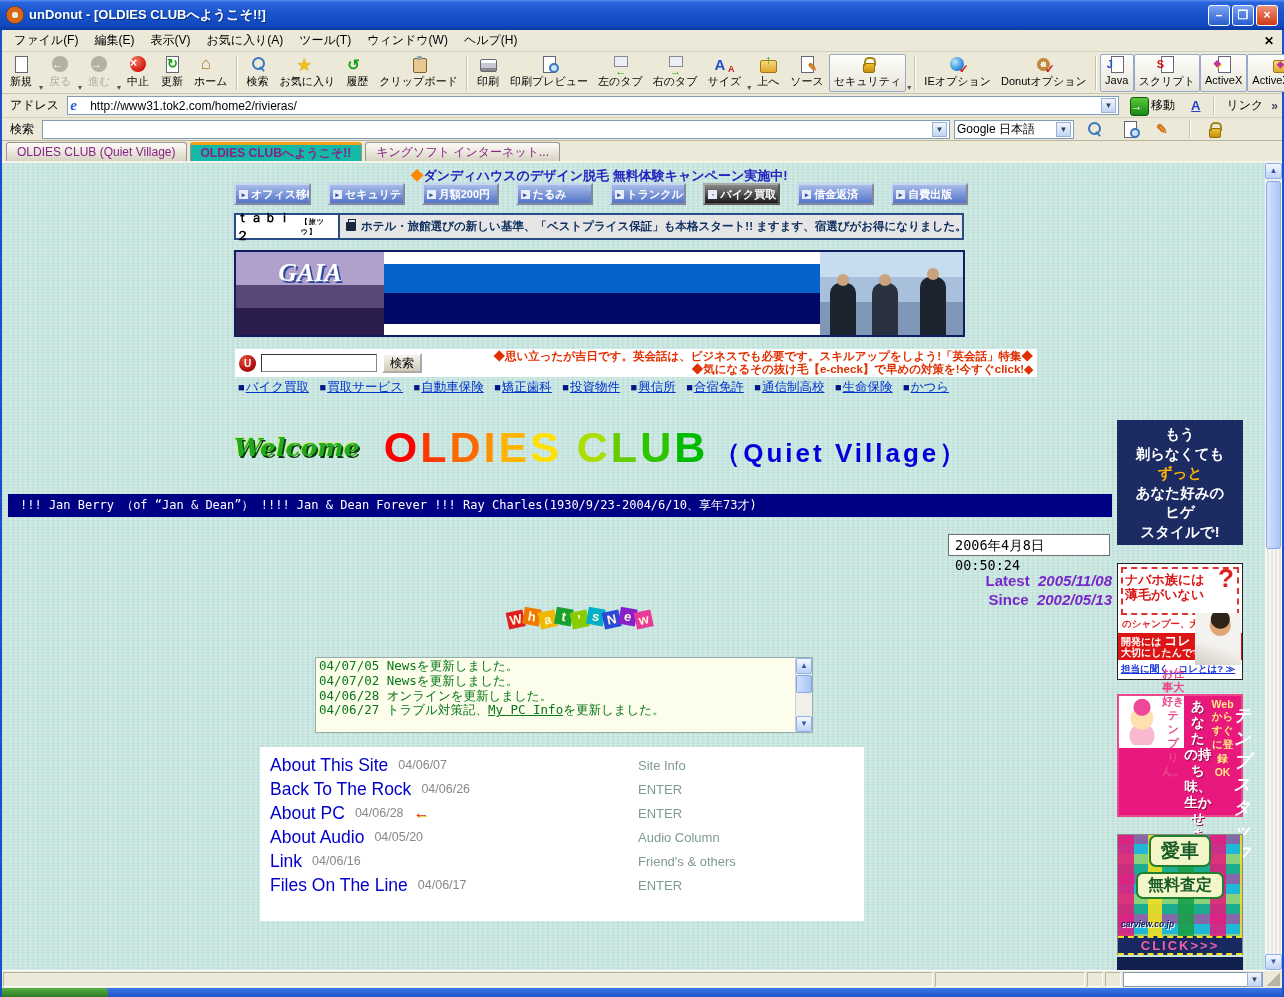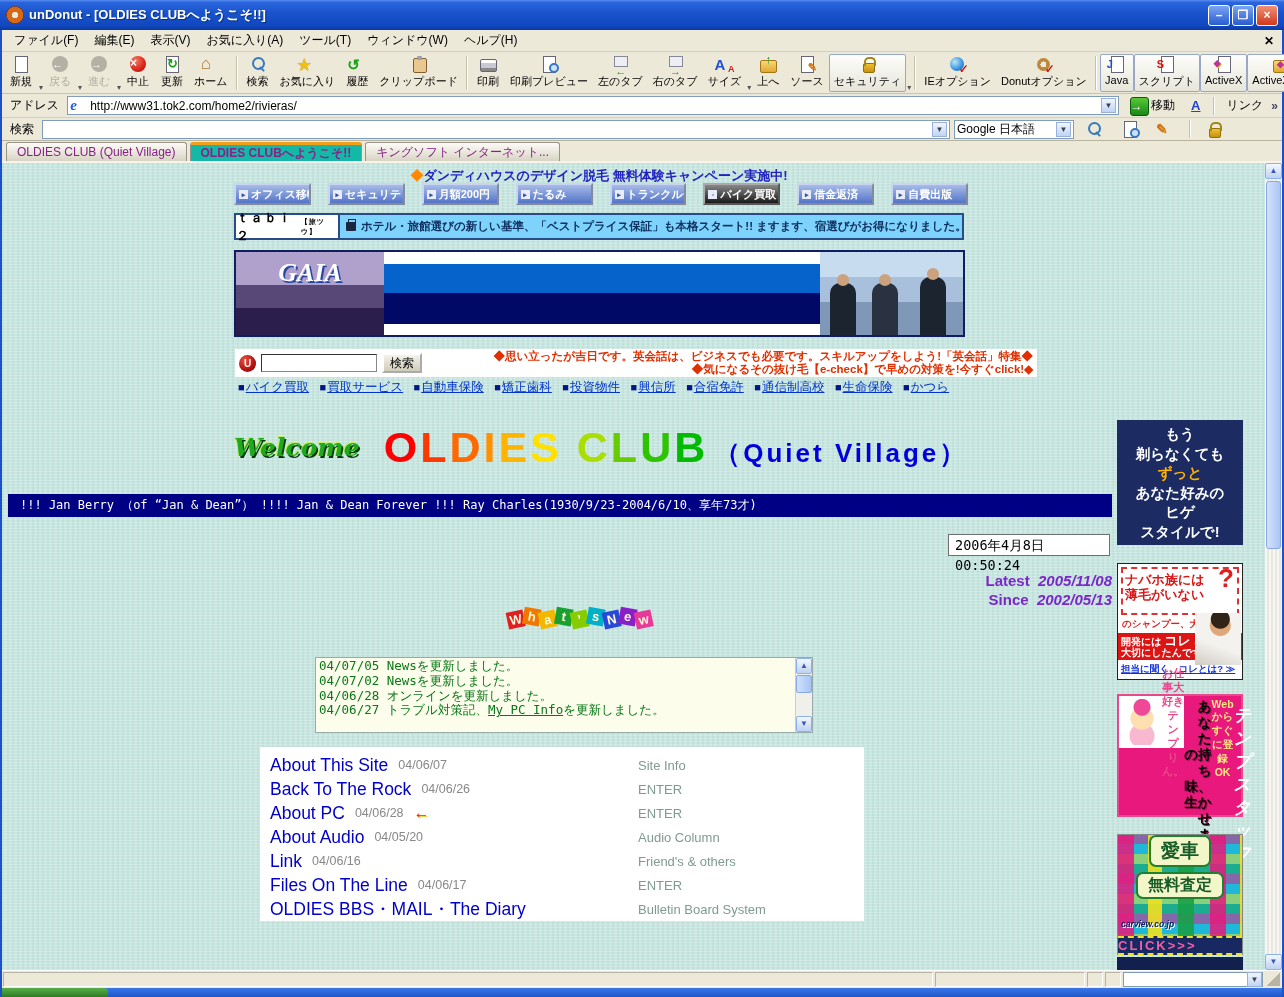--- a/index.html
+++ b/index.html
@@ -85,21 +85,21 @@
 .abs{position:absolute}
 .topad{top:4px;left:230px;width:734px;text-align:center;font-size:13px;font-weight:bold;color:#2222c0}
 .dmd{color:#ff8800}
 .btnrow{top:20px;left:232px;width:734px;display:flex;gap:17px}
 .adbtn{flex:1;height:22px;background:linear-gradient(#a8bce8,#5474c8);border:2px outset #c8d4f0;color:#fff;font-size:11px;font-weight:bold;display:flex;align-items:center;gap:3px;padding:0 3px;white-space:nowrap;overflow:hidden}
 .adbtn .bic{width:9px;height:9px;background:#e8ecf8;color:#3050a0;font-size:7px;line-height:9px;text-align:center;flex:0 0 auto}
 .adbtn.dark{background:linear-gradient(#888,#1a1a1a);border-color:#aaa}
 .tabi{top:50px;left:232px;width:730px;height:27px;border:2px solid #284c88;display:flex;background:#fff}
 .tabi-logo{width:102px;display:flex;align-items:center;justify-content:center;font-weight:bold;font-size:13px;letter-spacing:1px}
 .tabi-sub{font-size:7px;font-weight:bold}
-.tabi-body{flex:1;background:#7dd3fc;color:#103060;font-size:11.5px;font-weight:bold;display:flex;align-items:center;gap:5px;padding:0 6px;white-space:nowrap;overflow:hidden;border-left:2px solid #284c88}
+.tabi-body{flex:1;background:#e5e5e5;color:#103060;font-size:11.5px;font-weight:bold;display:flex;align-items:center;gap:5px;padding:0 6px;white-space:nowrap;overflow:hidden;border-left:2px solid #284c88}
 .case{width:10px;height:9px;background:#182840;border-radius:1px;position:relative;flex:0 0 auto}
 .case::before{content:"";position:absolute;top:-3px;left:2px;width:6px;height:3px;border:1px solid #182840;border-bottom:none}
 .gaia{top:87px;left:232px;width:731px;height:87px;border:2px solid #101e60;display:flex}
 .gaia-l{width:148px;background:linear-gradient(180deg,#b0a0cc 0 40%,#584878 40% 68%,#2c1e4c 68%);display:flex;align-items:flex-start;justify-content:center}
 .gaia-logo{font-family:"Liberation Serif",serif;font-style:italic;font-weight:bold;font-size:26px;color:#fff;text-shadow:2px 2px 0 #2848a0;margin-top:6px}
 .gaia-m{flex:1;background:#fff;display:flex;flex-direction:column;justify-content:center}
 .gbar1{height:29px;background:#0663cc}
 .gbar2{height:31px;background:#000a66}
 .gaia-r{width:143px;background:linear-gradient(180deg,#c8dcf0 0 30%,#a8c0dc 30% 60%,#8098b8 60%);position:relative;overflow:hidden}
 .person{position:absolute;bottom:0;width:26px;height:52px;background:#1c2430;border-radius:10px 10px 0 0}
@@ -147,29 +147,29 @@
 .nv-q{position:absolute;right:3px;top:2px;font-size:26px;color:#e02020}
 .nv-sub{color:#e02020;font-weight:bold;font-size:9.5px;padding-left:4px}
 .nv-band{background:#dd1414;color:#fff;font-weight:bold;font-size:10px;padding:2px 3px;line-height:11px;margin-top:2px}
 .nv-kore{font-size:13px}
 .nv-link{color:#1030d8;text-decoration:underline;font-size:9.5px;font-weight:bold;padding:3px 0 0 3px;display:block}
 .man{position:absolute;right:1px;bottom:14px;width:46px;height:52px;background:radial-gradient(circle at 55% 12%,#302418 0 9px,transparent 10px),radial-gradient(circle at 55% 24%,#e0a878 0 10px,transparent 11px),linear-gradient(200deg,#f4f2ee 60%,#d0ccc4)}
 .temp{top:531px;height:123px;border:2px solid #e8488c;background:#e8187c;display:flex;flex-direction:row}
 .tp-top{background:#fff;height:52px;display:flex;align-items:center}
 .girl{width:40px;height:46px;margin-left:3px;background:radial-gradient(circle at 50% 18%,#f04898 0 8px,transparent 9px),radial-gradient(circle at 50% 42%,#ffdfb0 0 11px,transparent 12px),radial-gradient(circle at 50% 80%,#f8b8d0 0 12px,transparent 13px)}
 .tp-txt{color:#e8488c;font-weight:bold;font-size:11px;line-height:14px;text-align:center;flex:1}
-.tp-mid{color:#000000;font-weight:bold;font-size:13.5px;text-align:right;line-height:16px;margin-top:3px;text-shadow:1px 1px 0 #901048}
+.tp-mid{color:#ffffff;font-weight:bold;font-size:13.5px;text-align:center;line-height:16px;margin-top:3px;text-shadow:1px 1px 0 #901048}
 .tp-web{color:#ffe880;font-weight:bold;font-size:10.5px;text-align:center;margin-top:2px}
 .tp-brand{color:#fff;font-weight:bold;font-size:17px;text-align:right;font-style:italic;margin-top:8px}
 .car{top:671px;height:121px;border:1px solid #888;background-color:#20b8d8;background-image:repeating-linear-gradient(90deg,rgba(232,24,124,.85) 0 16px,transparent 16px 30px,rgba(240,224,32,.9) 30px 44px,transparent 44px 60px,rgba(24,160,72,.9) 60px 76px,transparent 76px 92px),repeating-linear-gradient(0deg,rgba(24,160,72,.5) 0 10px,rgba(240,232,32,.5) 10px 20px,rgba(32,184,216,.5) 20px 30px,rgba(232,24,124,.5) 30px 40px);display:flex;flex-direction:column;align-items:center;justify-content:center;gap:5px}
 .tag{background:#f2f6c8;border:2px solid #1f8030;border-radius:7px;color:#175c26;font-weight:bold;text-align:center;padding:1px 10px;white-space:nowrap}
 .tag1{font-size:19px}.tag2{font-size:16px}
 .cv-row{width:100%;margin-top:9px;padding:0 3px}
 .cv-logo{color:#102060;font-size:8.5px;font-weight:bold;font-style:italic;text-shadow:1px 1px 0 #fff}
-.cv-click{background:#182860;border-top:2px dashed #f0e020;border-bottom:2px dashed #f0e020;color:#f060a8;font-weight:bold;font-size:13px;text-align:left;letter-spacing:2px;width:100%}
+.cv-click{background:#182860;border-top:2px dashed #f0e020;border-bottom:2px dashed #f0e020;color:#f060a8;font-weight:bold;font-size:13px;text-align:center;letter-spacing:2px;width:100%}
 .ad5{top:794px;height:13px;background:#12204e}
 
 .vscroll{width:17px;height:807px;background:#f0f0ea;background-image:repeating-linear-gradient(90deg,#f6f6f2 0 2px,#e8e8e0 2px 4px);display:flex;flex-direction:column}
 .vthumb{height:368px;margin:2px 1px;background:linear-gradient(90deg,#d4e2fc,#aac6f6);border:1px solid #88a8e8;border-radius:3px}
 .vfill{flex:1}
 
 .statusbar{height:18px;background:#ece9d8;border-top:1px solid #fff;display:flex;align-items:stretch;font-size:11px}
 .spanel{border:1px solid;border-color:#b8b4a4 #fff #fff #b8b4a4;margin:1px}
 .sp1{flex:1}.sp2{width:150px}.sp3{width:16px}.sp4{width:16px}
 .scombo{width:140px;background:#fff;border:1px solid #7f9db9;margin:1px;display:flex;align-items:center}
@@ -527,24 +527,20 @@
           <div class="mrow">
               <a class="mtitle">Link</a>
               <span class="mdate">04/06/16</span>
               <span class="mdesc">Friend's &amp; others</span>
             </div>
           <div class="mrow">
               <a class="mtitle">Files On The Line</a>
               <span class="mdate">04/06/17</span>
               <span class="mdesc">ENTER</span>
             </div>
-          <div class="mrow">
-              <a class="mtitle">OLDIES BBS・MAIL・The Diary</a>
-              <span class="mdesc">Bulletin Board System</span>
-            </div>
         </div>
 
         <div class="abs sad hige">
           <span>もう</span><br>
           <span>剃らなくても</span><br>
           <span class="hl">ずっと</span><br>
           <span>あなた好みの</span><br>
           <span>ヒゲ</span><br>
           <span>スタイルで!</span>
         </div>

